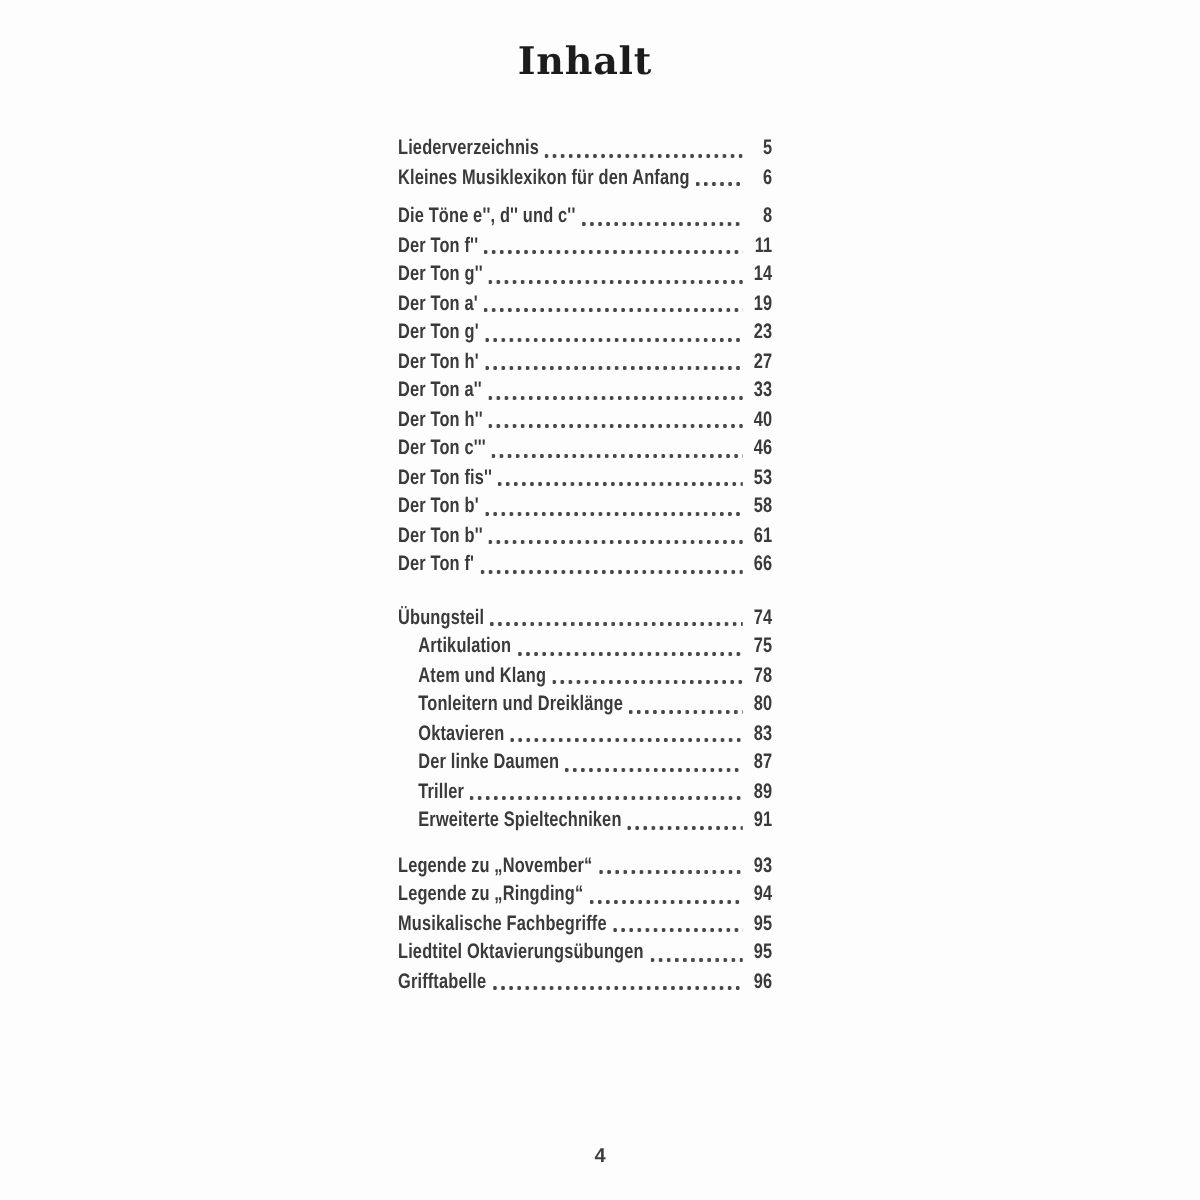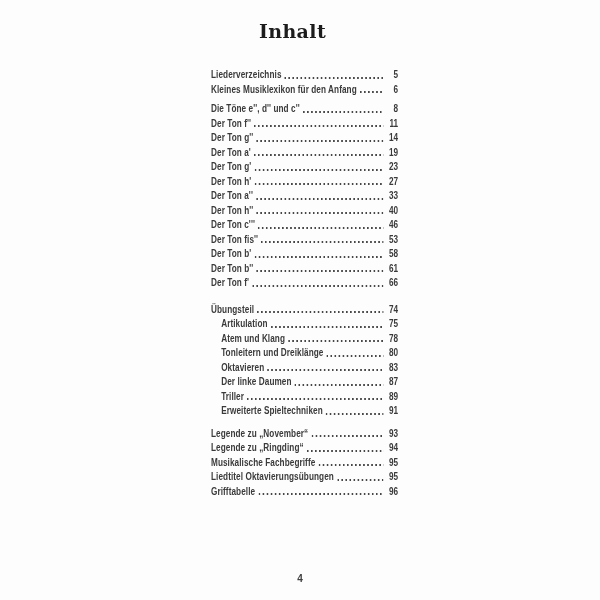--- a/index.html
+++ b/index.html
@@ -28,21 +28,20 @@
     font-family: "DejaVu Serif", "Liberation Serif", serif;
     font-weight: bold;
     font-size: 19px;
     letter-spacing: 0.4px;
     color: #1c1c1c;
   }
   .toc-list {
     position: absolute;
     left: 199px;
     top: 67px;
-    margin-left: 12px;
   }
   .toc-inner {
     width: 240px;
     transform: scaleX(0.78);
     transform-origin: 0 0;
   }
   .toc-group + .toc-group { margin-top: 5px; }
   .toc-inner .toc-group:nth-child(3) { margin-top: 12px; }
   .toc-inner .toc-group:nth-child(4) { margin-top: 8px; }
   .toc-row {

